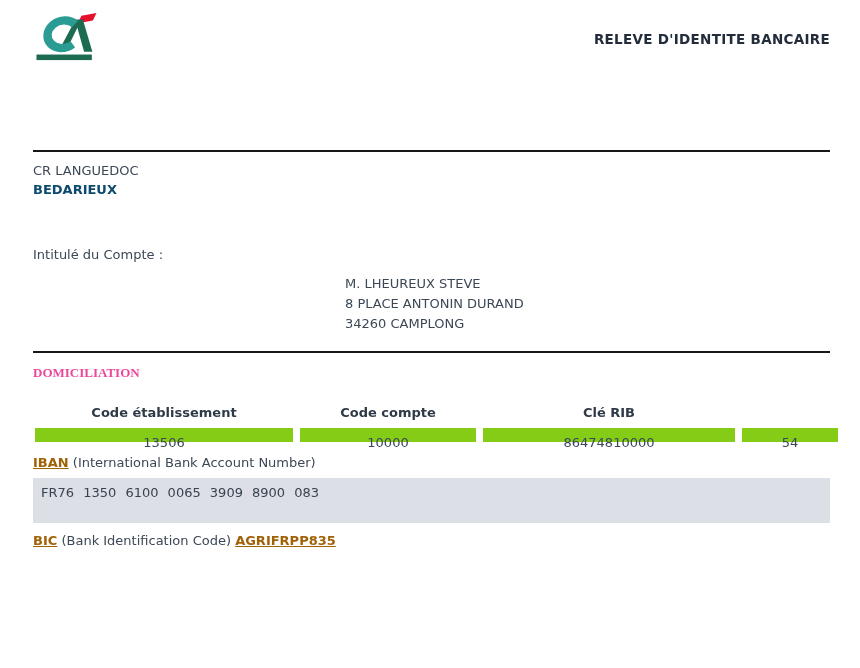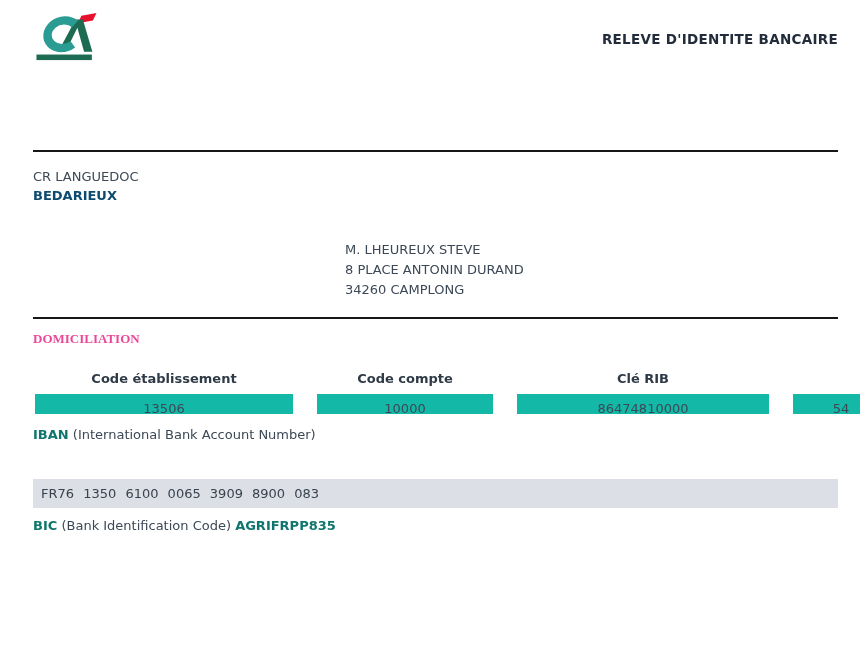--- a/index.html
+++ b/index.html
@@ -1,55 +1,55 @@
 <!DOCTYPE html>
 <html><head>
 <meta charset="utf-8">
 <style>
   html,body{margin:0;padding:0;background:#ffffff;}
   body{
     width:860px;height:668px;position:relative;overflow:hidden;
     font-family:"DejaVu Sans","Liberation Sans",sans-serif;
     font-size:13px;color:#3c4856;-webkit-font-smoothing:antialiased;
   }
-  .page{padding:0 22px 0 33px;}
+  .page{padding:0 30px 0 33px;}
 
   
   .header{display:flex;justify-content:space-between;align-items:flex-start;padding-top:13px;}
   .logo{width:66px;height:48px;display:block;}
   .doc-title{
     margin-top:18px;font-weight:bold;font-size:13.5px;letter-spacing:.3px;
     color:#222c3a;
   }
 
   .rule{height:2px;background:#171717;border:0;margin:0;}
   .rule-1{margin-top:89px;}
   .rule-2{margin-top:17px;}
 
-  .branch{margin-top:15px;line-height:19px;}
+  .branch{margin-top:9px;line-height:19px;}
   .branch .b2{font-weight:bold;color:#0c4a6e;}
 
   .account-label{margin-top:48px;}
 
-  .holder{margin-top:35px;margin-left:312px;line-height:20px;}
+  .holder{margin-top:12px;margin-left:312px;line-height:20px;}
 
   .section-heading{margin-top:12px;font-weight:bold;color:#ec4899;font-family:Liberation Serif, serif;}
 
-  .rib-grid{display:grid;grid-template-columns:258px 176px 252px 96px;column-gap:24px;margin-left:2px;}
+  .rib-grid{display:grid;grid-template-columns:258px 176px 252px 96px;column-gap:7px;margin-left:2px;}
   .rib-head{margin-top:24px;}
   .rib-head .hcell{font-weight:bold;color:#2f3a47;text-align:center;}
   .rib-vals{margin-top:8px;}
   .rib-vals .vcell{
-    background:#14b8a6;height:20px;line-height:30px;text-align:center;color:#3c4856;
+    background:#84cc16;height:14px;line-height:30px;text-align:center;color:#3c4856;
   }
 
   .iban-label{margin-top:13px;}
-  .bold{font-weight:bold;color:#0f766e;}
+  .bold{font-weight:bold;color:#a16207;text-decoration:underline;}
   .iban-bar{
-    margin-top:37px;background:#dcdfe5;height:29px;line-height:29px;
+    margin-top:8px;background:#dcdfe5;height:45px;line-height:29px;
     padding-left:8px;word-spacing:5px;color:#39434f;
   }
   .bic-line{margin-top:10px;}
 </style>
 </head>
 <body>
 
 <div class="page">
 
   <div class="header">
@@ -64,20 +64,21 @@
     <div class="doc-title">RELEVE D'IDENTITE BANCAIRE</div>
   </div>
 
   <div class="rule rule-1"></div>
 
   <div class="branch">
     <div class="b1">CR LANGUEDOC</div>
     <div class="b2">BEDARIEUX</div>
   </div>
 
+  <div class="account-label">Intitulé du Compte :</div>
 
   <div class="holder">
     <div>M. LHEUREUX STEVE</div>
     <div>8 PLACE ANTONIN DURAND</div>
     <div>34260 CAMPLONG</div>
   </div>
 
   <div class="rule rule-2"></div>
 
   <div class="section-heading">DOMICILIATION</div>

